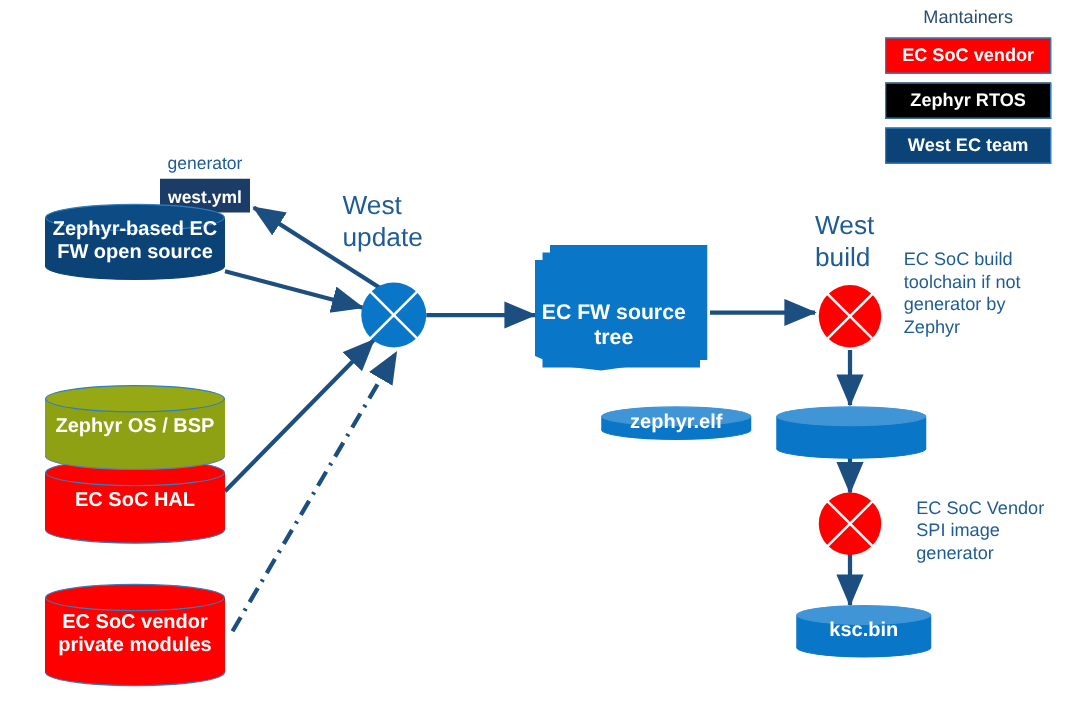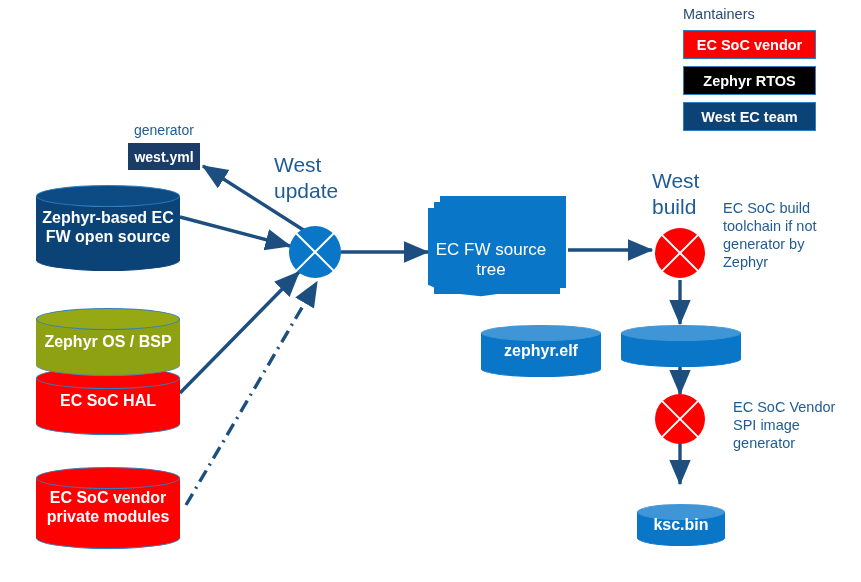--- a/index.html
+++ b/index.html
@@ -207,38 +207,38 @@
 
     <line x1="568" y1="250" x2="652" y2="250" stroke="#1c4e80" stroke-width="3.4" marker-end="url(#ah)"></line>
 
     <line x1="680" y1="280" x2="680" y2="324" stroke="#1c4e80" stroke-width="3.4" marker-end="url(#ah)"></line>
 
     <line x1="680" y1="366" x2="680" y2="394" stroke="#1c4e80" stroke-width="3.4" marker-end="url(#ah)"></line>
 
     <line x1="680" y1="443" x2="680" y2="484" stroke="#1c4e80" stroke-width="3.4" marker-end="url(#ah)"></line>
   </svg>
 
-  <div class="legend" style="left:683px; top:6px;">
+  <div class="legend" style="left:708px; top:6px;text-align:center;">
     <div class="legend-title">Mantainers</div>
     <div class="legend-item" style="background:#fe0000;">
       <span>EC SoC vendor</span>
     </div>
     <div class="legend-item" style="background:#000000;">
       <span>Zephyr RTOS</span>
     </div>
     <div class="legend-item" style="background:#0b4377;">
       <span>West EC team</span>
     </div>
   </div>
 
   <div class="plainlabel label-small" style="left:134px; top:122px;">generator</div>
 
   <div class="node ymlbox" style="left:128px; top:143px; width:72px; height:27px;">west.yml</div>
 
-  <div class="cyl cyl-navy" style="left:36px; top:185px; width:144px; height:86px;">
+  <div class="cyl cyl-navy" style="left:36px; top:163px; width:144px; height:61px;">
     <div class="bottom"></div>
     <div class="body"></div>
     <div class="top"></div>
     <div class="cyl-label" style="font-size:16px;">Zephyr-based EC
 FW open source</div>
   </div>
 
   <div class="cyl cyl-red" style="left:36px; top:367px; width:144px; height:68px;">
     <div class="bottom"></div>
     <div class="body"></div>
@@ -268,38 +268,38 @@
     <div class="xline a"></div>
     <div class="xline b"></div>
   </div>
 
   <div class="docstack" style="left:428px; top:196px; width:142px; height:108px;">
     <div class="sheet" style="left:12px; top:0px; width:126px; height:92px;
                 clip-path: polygon(0 0, 100% 0, 100% 100%, 0 100%);"></div>
     <div class="sheet" style="left:6px; top:6px; width:126px; height:92px;"></div>
     <div class="sheet" style="left:0px; top:12px; width:126px; height:96px;
                 clip-path: polygon(0 0, 100% 0, 100% 72%, 75% 86%, 42% 92%, 14% 88%, 0 80%);"></div>
-    <div class="doc-label" style="width:126px;">EC FW source
+    <div class="doc-label" style="width:126px;font-weight:bold;">EC FW source
 tree</div>
   </div>
 
   <div class="plainlabel label-big" style="left:652px; top:168px;">West
 build</div>
 
   <div class="xcircle xcircle-red" style="left:655px; top:228px; width:50px; height:50px;">
     <div class="xline a"></div>
     <div class="xline b"></div>
   </div>
 
   <div class="plainlabel label-anno" style="left:723px; top:199px; width:128px;">EC SoC build
 toolchain if not
 generator by
 Zephyr</div>
 
-  <div class="cyl cyl-blue" style="left:481px; top:325px; width:120px; height:52px;">
+  <div class="cyl cyl-blue" style="left:481px; top:325px; width:120px; height:27px;">
     <div class="bottom" style="height:16px;"></div>
     <div class="body" style="top:8px; bottom:8px;"></div>
     <div class="top" style="height:16px;"></div>
     <div class="cyl-label">zephyr.elf</div>
   </div>
 
   <div class="cyl cyl-blue" style="left:621px; top:325px; width:120px; height:42px;">
     <div class="bottom" style="height:16px;"></div>
     <div class="body" style="top:8px; bottom:8px;"></div>
     <div class="top" style="height:16px;"></div>
@@ -307,20 +307,20 @@
 
   <div class="xcircle xcircle-red" style="left:655px; top:394px; width:50px; height:50px;">
     <div class="xline a"></div>
     <div class="xline b"></div>
   </div>
 
   <div class="plainlabel label-anno" style="left:733px; top:398px; width:128px;">EC SoC Vendor
 SPI image
 generator</div>
 
-  <div class="cyl cyl-blue" style="left:637px; top:504px; width:88px; height:42px;padding-left:12px;">
+  <div class="cyl cyl-blue" style="left:637px; top:484px; width:108px; height:42px;padding-left:12px;">
     <div class="bottom" style="height:16px;"></div>
     <div class="body" style="top:8px; bottom:8px;"></div>
     <div class="top" style="height:16px;"></div>
     <div class="cyl-label">ksc.bin</div>
   </div>
 
 </div>
 
 </body></html>

